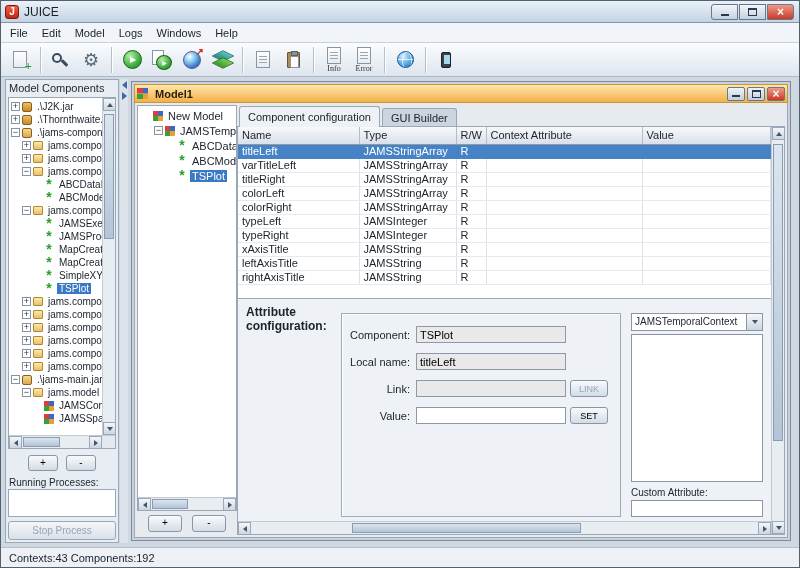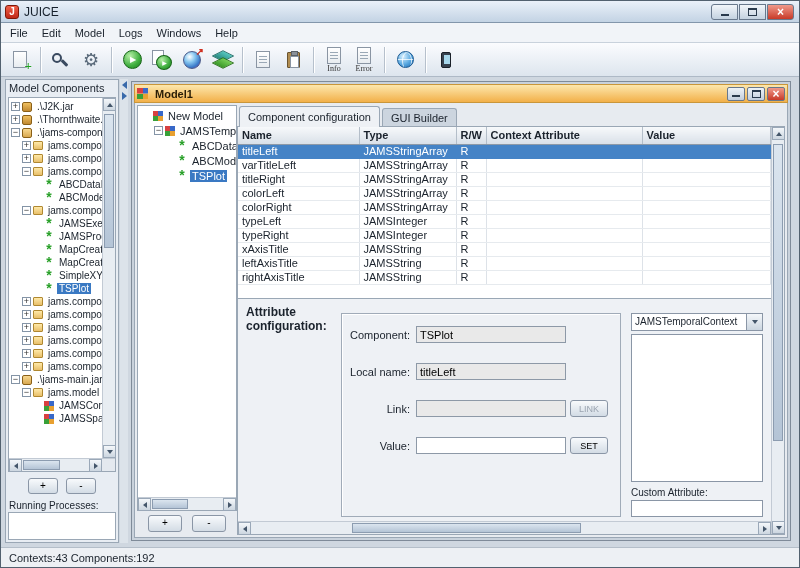--- a/index.html
+++ b/index.html
@@ -121,32 +121,32 @@
        background:#ccd5df;border:1px solid #9aa7b5;border-bottom:none;border-radius:3px 3px 0 0}
   .tab.active{height:21px;background:#eef1f5;position:relative;z-index:2;margin-bottom:-1px}
   .tab-content{flex:1;min-height:0;border:1px solid #9aa7b5;background:#eef1f5;display:flex;z-index:1}
   .tc-main{flex:1;min-width:0;display:flex;flex-direction:column}
   .tc-vscroll{width:13px;border-left:1px solid #9aa7b5}
 
   
   .table-zone{height:172px;background:#fff;border-bottom:1px solid #9aa7b5;overflow:hidden}
   .table-zone table{width:100%;border-collapse:collapse;table-layout:fixed;font-size:11px}
   .table-zone th{height:17px;background:linear-gradient(#f7f9fb,#d9e0e8);border-right:1px solid #b4bec9;
-                 border-bottom:1px solid #8d99a7;font-weight:bold;text-align:left;padding:0 0 0 4px;
+                 border-bottom:1px solid #8d99a7;font-weight:normal;text-align:left;padding:0 0 0 4px;
                  white-space:nowrap;overflow:hidden}
   .table-zone td{height:14px;padding:0 0 0 4px;border-right:1px solid #dde2e8;border-bottom:1px solid #e6eaee;
                  white-space:nowrap;overflow:hidden}
   tr.selrow td{background:#4583c6;color:#fff;border-color:#4583c6}
 
   
   .attr-zone{flex:1;min-height:0;padding:6px 8px 4px 8px;display:flex;}
   .attr-title{font-size:12px;font-weight:bold}
   .attr-boxes{flex:1;min-height:0;display:flex;gap:10px;margin-top:8px}
   .form-box{flex:1;border:1px solid #a0abb8;box-shadow:inset 1px 1px 0 #fff;padding:12px 8px 10px 2px;
-            display:flex;flex-direction:column;gap:20px}
+            display:flex;flex-direction:column;gap:10px}
   .form-row{display:flex;align-items:center;height:17px}
   .form-label{width:72px;text-align:right;font-size:11px;padding-right:6px;white-space:nowrap}
   .form-field{flex:1;height:17px;border:1px solid #8d99a7;background:#e9e9e9;font-size:11px;
               padding:0 3px;font-family:inherit;min-width:0}
   .form-field.white{background:#fff}
   .form-btn-slot{width:46px;display:flex;justify-content:center}
   .mini-btn{width:38px;height:17px;font-size:9px;border:1px solid #8a96a6;border-radius:3px;
             background:linear-gradient(#f8fafc,#d3dce5);font-family:inherit;padding:0}
   .mini-btn.disabled{color:#9aa4b0}
   .right-box{width:132px;display:flex;flex-direction:column}
@@ -434,20 +434,21 @@
             </div>
           <div class="sb-corner"></div>
         </div>
       </div>
       <div class="lp-btns">
         <button class="sq-btn">+</button>
         <button class="sq-btn">-</button>
       </div>
       <div class="lp-running">Running Processes:</div>
       <div class="lp-proclist"></div>
+      <button class="stop-btn">Stop Process</button>
     </div>
 
     <div class="splitter">
       <div class="split-arrow-left"></div>
       <div class="split-arrow-right"></div>
     </div>
 
     <div class="desktop">
       <div class="iframe">
 

